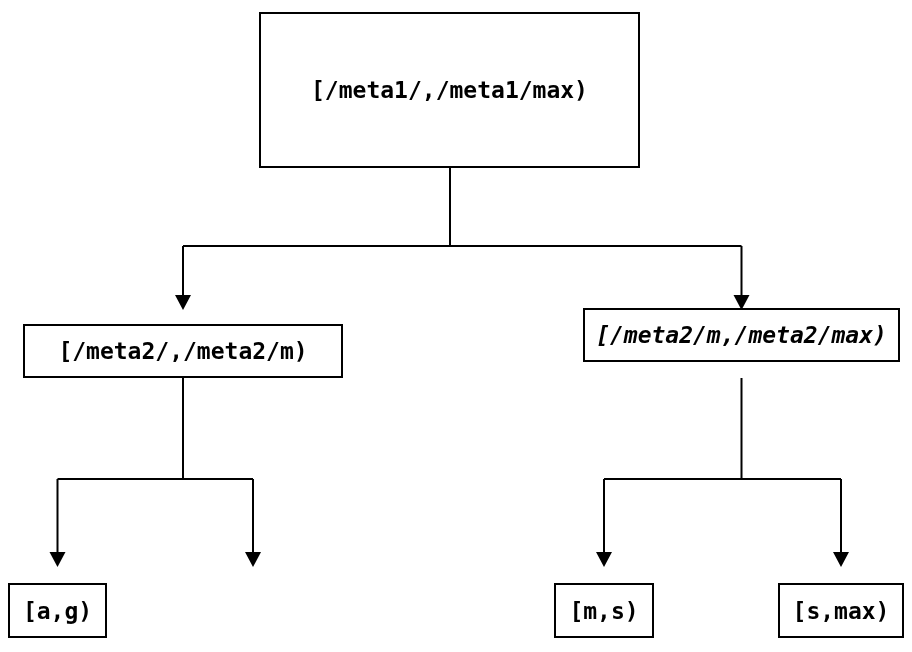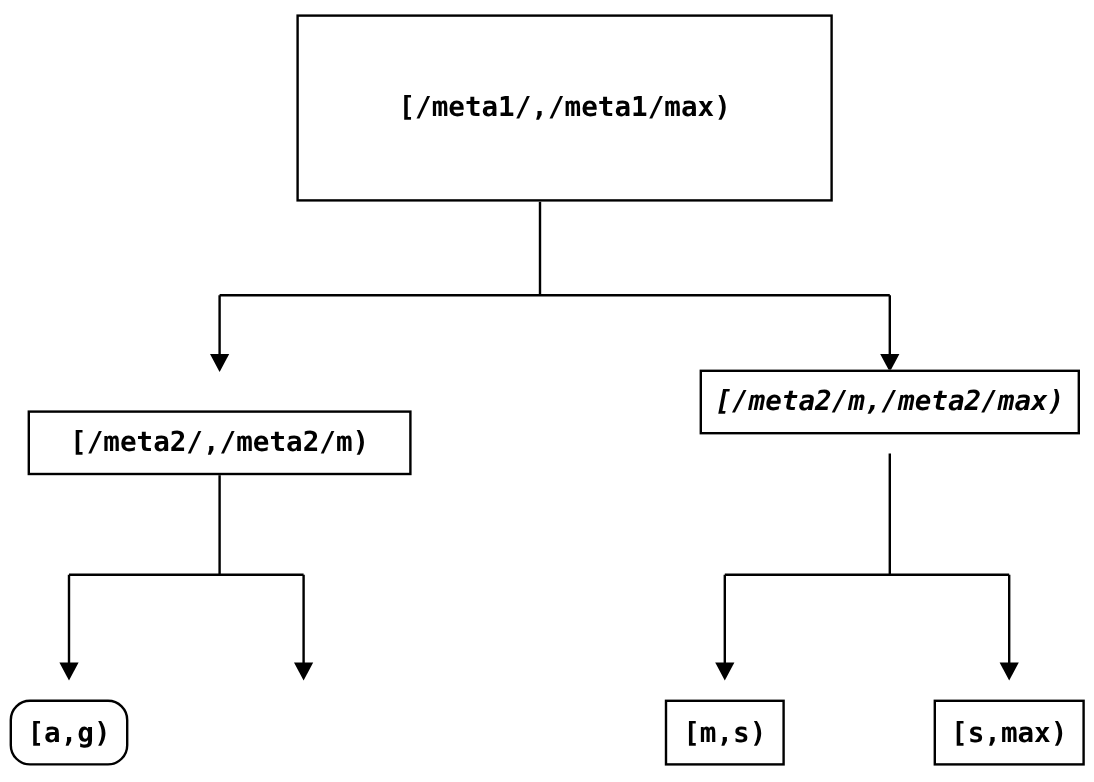--- a/index.html
+++ b/index.html
@@ -29,24 +29,24 @@
     background: #ffffff;
     color: #000000;
     display: flex;
     align-items: center;
     justify-content: center;
     font-size: 23px;
     font-weight: bold;
     letter-spacing: 0px;
     white-space: nowrap;
   }
-  .node-root  { left: 247px; top: 12px;  width: 447px; height: 156px; }
-  .node-left  { left: 23px;  top: 324px; width: 320px; height: 54px; margin-top: 18px; }
+  .node-root  { left: 259px; top: 12px;  width: 381px; height: 156px; }
+  .node-left  { left: 23px;  top: 324px; width: 320px; height: 54px; }
   .node-right { left: 583px; top: 308px; width: 317px; height: 54px; font-style: italic; }
-  .node-ag    { left: 8px;   top: 583px; width: 99px;  height: 55px; border-radius: 17px; }
+  .node-ag    { left: 8px;   top: 583px; width: 99px;  height: 55px; }
   .node-gm    { left: 203px; top: 583px; width: 100px; height: 55px; }
   .node-ms    { left: 554px; top: 583px; width: 100px; height: 55px; }
   .node-smax  { left: 778px; top: 583px; width: 126px; height: 55px; }
 </style>
 </head>
 <body>
 
 <div class="canvas">
 
   <svg class="connectors" viewBox="0 0 912 652" xmlns="http://www.w3.org/2000/svg">

